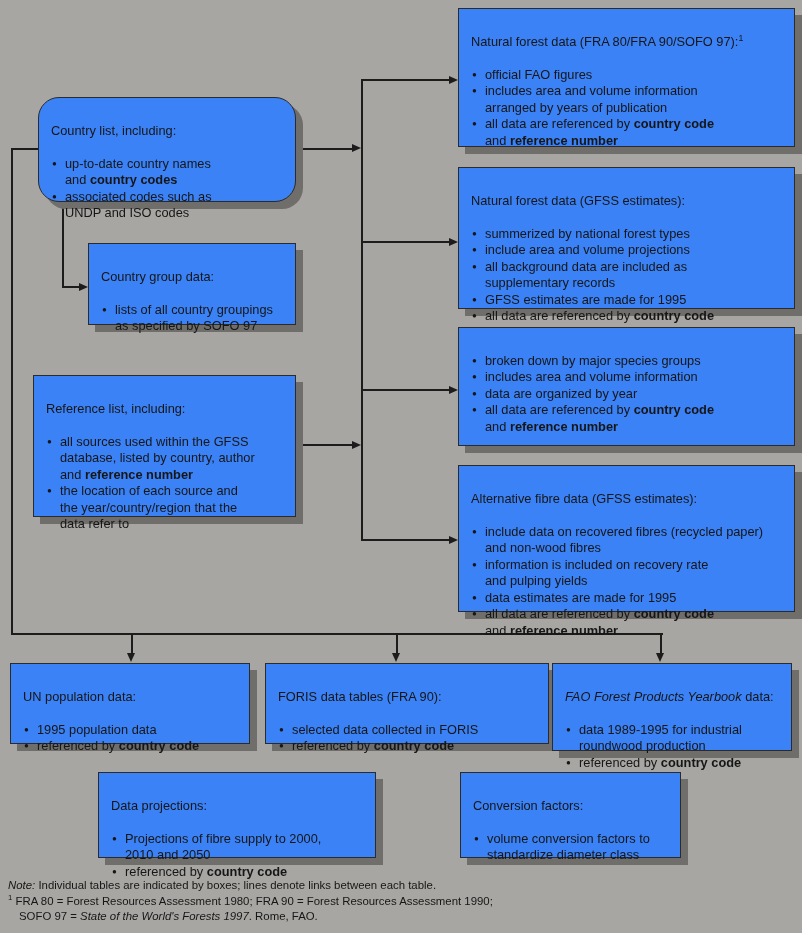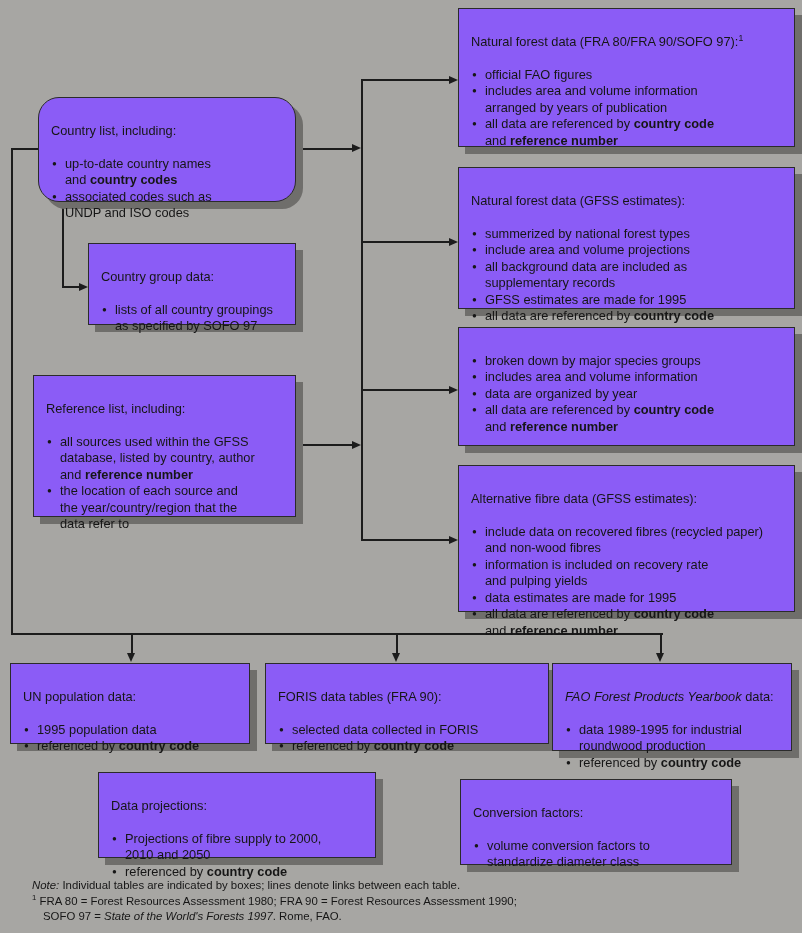--- a/index.html
+++ b/index.html
@@ -10,21 +10,21 @@
   .page{
     position:relative;
     width:802px;height:933px;
     background:#a7a6a3;
     overflow:hidden;
     color:#161616;
   }
   
   .box{
     position:absolute;
-    background:#8b5cf6;
+    background:#3b82f6;
     border:1px solid #2b2b2b;
     box-shadow:7px 7px 0 0 #6f6e6b;
     box-sizing:border-box;
     padding:8px 6px 6px 12px;
     font-size:12.8px;
     line-height:16.5px;
     white-space:pre-line;
   }
   .box-title{margin:0 0 0 0;}
   ul.bullets{list-style:none;margin:0;padding:0;}
@@ -43,21 +43,21 @@
   .b-country-group{left:88px; top:243px; width:208px;height:82px;}
   .b-reference    {left:33px; top:375px; width:263px;height:142px;}
   .b-nf-fra       {left:458px;top:8px;   width:337px;height:139px;}
   .b-nf-gfss      {left:458px;top:167px; width:337px;height:142px;}
   .b-plantation   {left:458px;top:327px; width:337px;height:119px;}
   .b-fibre        {left:458px;top:465px; width:337px;height:147px;}
   .b-un-pop       {left:10px; top:663px; width:240px;height:81px;}
   .b-foris        {left:265px;top:663px; width:284px;height:81px;}
   .b-yearbook     {left:552px;top:663px; width:240px;height:88px;}
   .b-projections  {left:98px; top:772px; width:278px;height:86px;}
-  .b-conversion   {left:460px;top:772px; width:272px;height:86px;margin-top:7px;}
+  .b-conversion   {left:460px;top:772px; width:221px;height:86px;}
 
   
   .line{position:absolute;background:#1c1c1c;}
   .arr{position:absolute;width:0;height:0;}
   .arr-r{border-top:4px solid transparent;border-bottom:4px solid transparent;border-left:9px solid #1c1c1c;}
   .arr-d{border-left:4px solid transparent;border-right:4px solid transparent;border-top:9px solid #1c1c1c;}
 
   .ln-countrylist-trunk {left:296px;top:148px;width:58px;height:2px;}
   .ar-countrylist-trunk {left:352px;top:144px;}
   .ln-trunk             {left:361px;top:79px;width:2px;height:462px;}
@@ -80,21 +80,21 @@
   .ln-drop-unpop        {left:131px;top:633px;width:2px;height:21px;}
   .ar-drop-unpop        {left:127px;top:653px;}
   .ln-drop-foris        {left:396px;top:633px;width:2px;height:21px;}
   .ar-drop-foris        {left:392px;top:653px;}
   .ln-drop-yearbook     {left:660px;top:633px;width:2px;height:21px;}
   .ar-drop-yearbook     {left:656px;top:653px;}
 
   
   .footnotes{
     position:absolute;left:8px;top:878px;width:640px;
-    font-size:11.4px;line-height:15.5px;margin-left:24px;
+    font-size:11.4px;line-height:15.5px;
   }
   .footnote{white-space:pre-line;}
   .footnote.indent{margin-left:11px;}
 </style>
 </head>
 <body>
 
 <div class="page">
 
   <div class="line ln-left-stub"></div>

